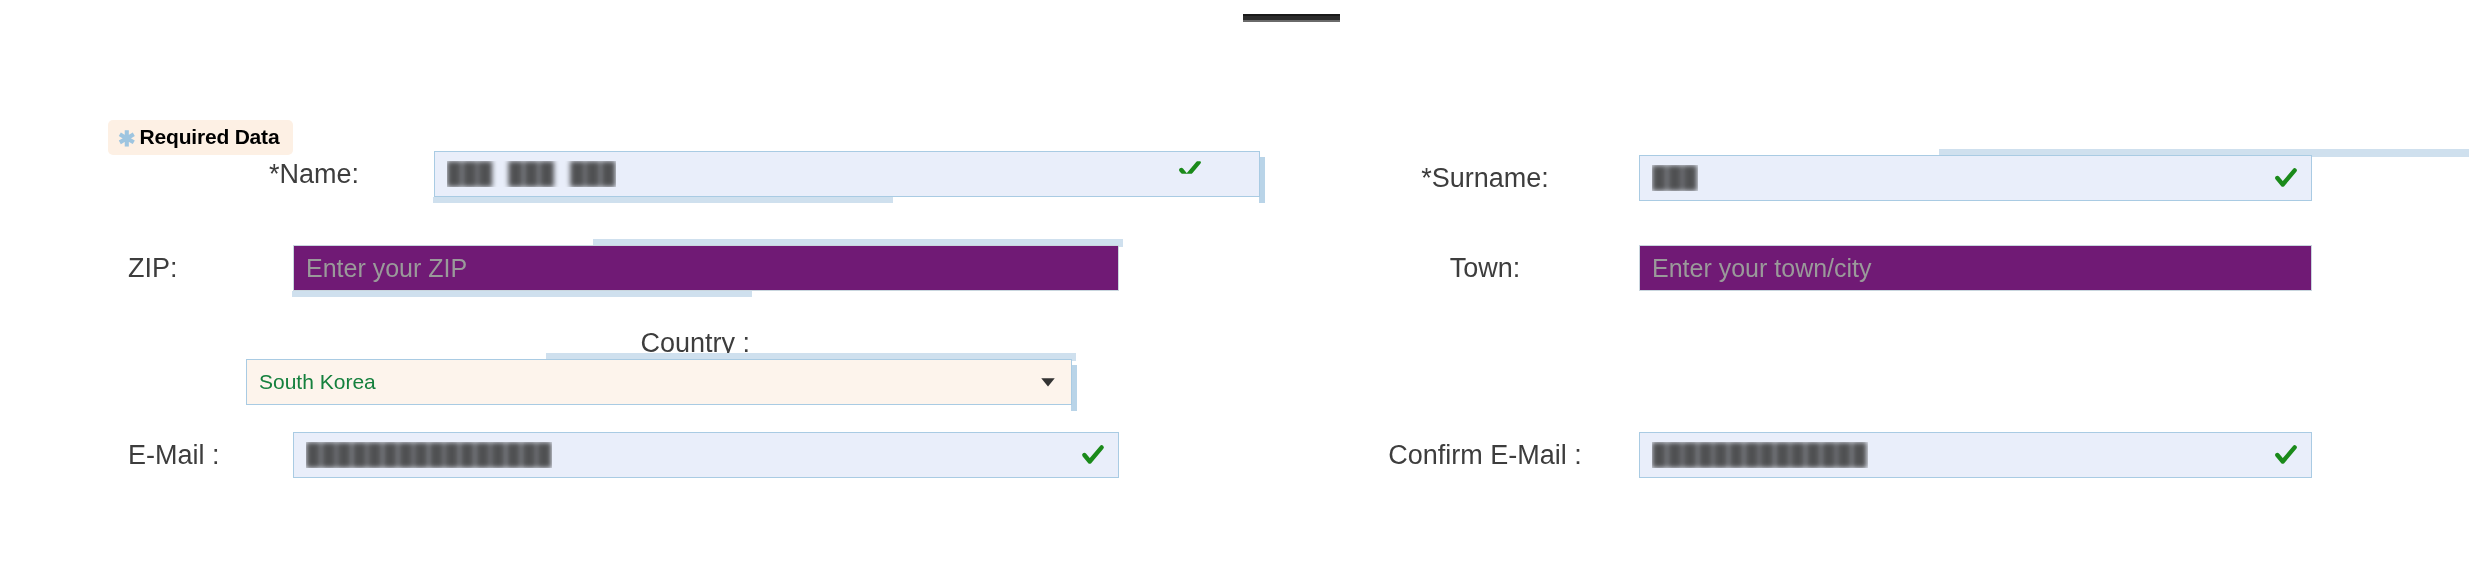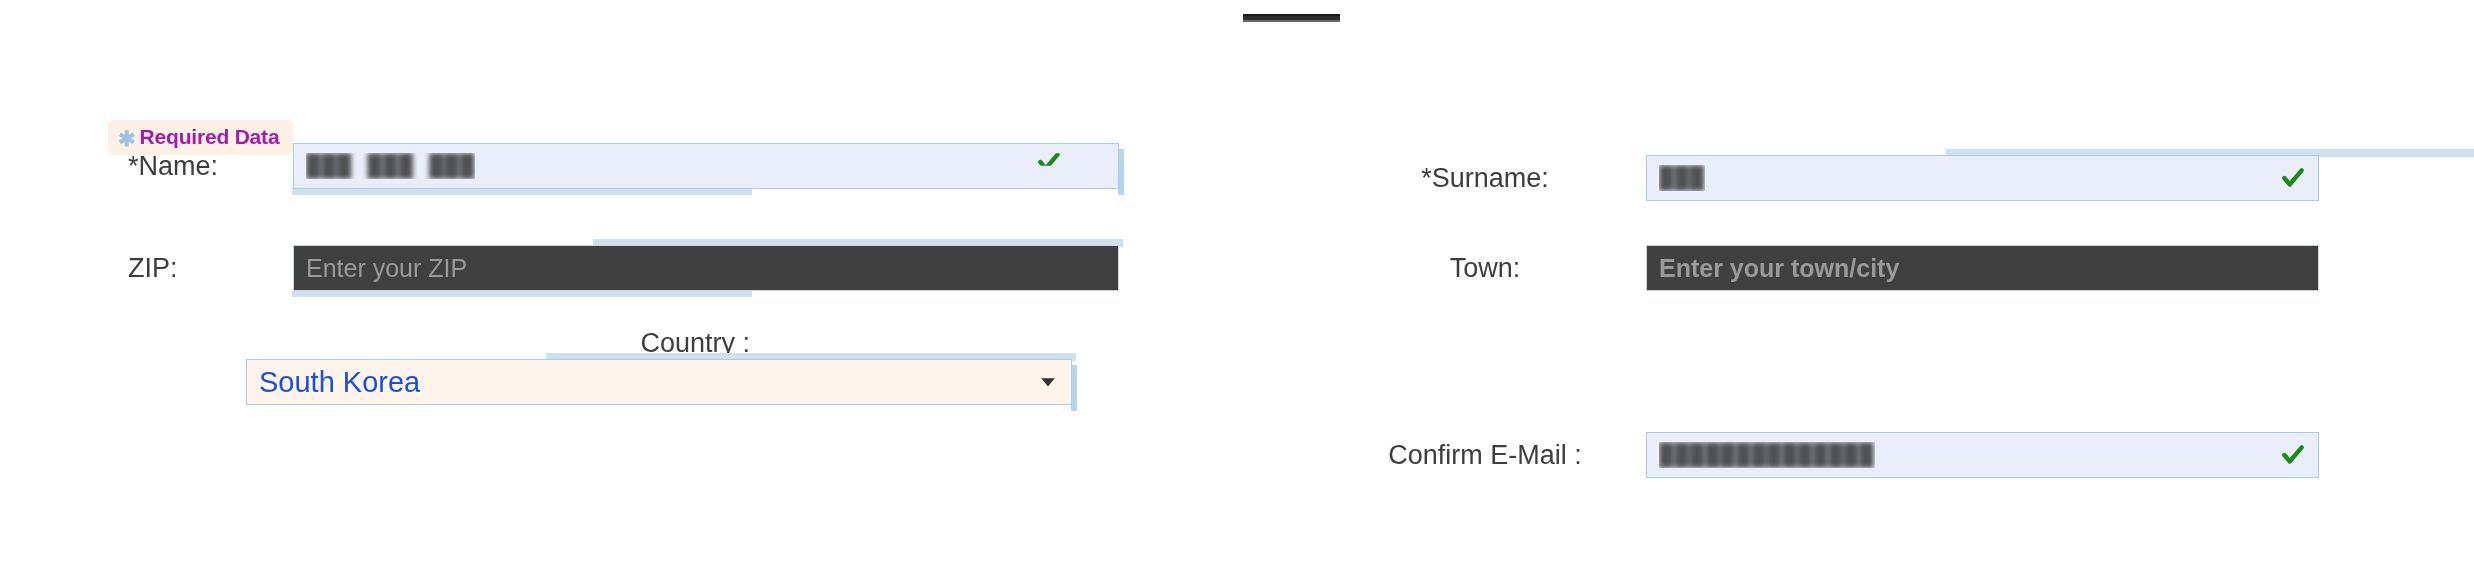--- a/index.html
+++ b/index.html
@@ -47,21 +47,21 @@
   }
   .required-badge .asterisk {
     color: #9ec5e0;
     font-size: 21px;
     font-weight: bold;
     line-height: 1;
     position: relative;
     top: 1px;
   }
   .required-badge .badge-text {
-    color: #a21caf;
+    color: #000000;
     font-size: 21px;
     font-weight: bold;
     letter-spacing: -0.2px;
   }
 
   
   .form-row {
     position: absolute;
     height: 60px;
     display: flex;
@@ -87,37 +87,37 @@
     text-align: center;
     padding-left: 20px;
   }
 
   
   .field-wrap {
     position: relative;
     flex: 0 0 auto;
   }
   .col-left  .field-wrap { width: 826px; margin-left: 58px; }
-  .col-right .field-wrap { width: 673px; margin-left: 16px; font-weight: bold;  }
+  .col-right .field-wrap { width: 673px; margin-left: 9px;  }
 
   .input-box {
     position: relative;
     width: 100%;
     height: 46px;
     border: 1px solid #a9cbe3;
     display: flex;
     align-items: center;
     padding: 0 48px 0 12px;
     font-size: 25px;
     color: #333333;
     overflow: hidden;
   }
 
   .input-box.filled   { background: #e9eefa; }
-  .input-box.disabled { background: #404040; border-color: #c9d6de; }
+  .input-box.disabled { background: #701a75; border-color: #c9d6de; }
   .input-box.select   { background: #fdf4ec; }
 
   
   .ghost {
     position: absolute;
     pointer-events: none;
   }
   .ghost-a {
     left: 300px; top: -6px; width: 530px; height: 8px;
     background: #cfe0ee;
@@ -145,22 +145,22 @@
     opacity: 0.82;
     overflow: hidden;
     white-space: nowrap;
     line-height: 26px;
     color: #2e2e2e;
     font-size: 24px;
     letter-spacing: 1px;
     font-family: "Liberation Mono", monospace;
   }
   .value-visible {
-    color: #1d4ed8;
-    font-size: 29px;
+    color: #15803d;
+    font-size: 21px;
     white-space: nowrap;
   }
   .value-row {
     display: flex;
     align-items: center;
     gap: 0px;
     overflow: hidden;
   }
 
   
@@ -204,21 +204,21 @@
 
 <div id="page">
 
   <div class="top-bar"></div>
 
   <div class="required-badge">
     <span class="asterisk">✱</span>
     <span class="badge-text">Required Data</span>
   </div>
 
-  <div class="form-row col-left" style="top:136px;">
+  <div class="form-row col-left" style="top:144px;justify-content:flex-end;">
     <span class="field-label">*Name:</span>
     <div class="field-wrap">
       <div class="ghost ghost-b"></div>
       <div class="ghost ghost-c"></div>
       <div class="input-box filled">
         <span class="value-row">
           <span class="redacted">███ ███ ███</span>
         </span>
         <span class="check-icon clipped">
           <svg viewBox="0 0 24 24" width="26" height="26" fill="none" stroke="currentColor" stroke-width="4" stroke-linecap="round" stroke-linejoin="round">
@@ -278,20 +278,35 @@
             <polygon points="3,7 21,7 12,18"></polygon>
           </svg>
         </span>
       </div>
     </div>
   </div>
 
   <div class="form-row col-right" style="top:328px;">
   </div>
 
+  <div class="form-row col-left" style="top:425px;">
+    <span class="field-label">E-Mail :</span>
+    <div class="field-wrap">
+      <div class="input-box filled">
+        <span class="value-row">
+          <span class="redacted">████████████████</span>
+        </span>
+        <span class="check-icon">
+          <svg viewBox="0 0 24 24" width="26" height="26" fill="none" stroke="currentColor" stroke-width="4" stroke-linecap="round" stroke-linejoin="round">
+            <polyline points="4,12 9,18 20,5"></polyline>
+          </svg>
+        </span>
+      </div>
+    </div>
+  </div>
 
   <div class="form-row col-right" style="top:425px;">
     <span class="field-label">Confirm E-Mail :</span>
     <div class="field-wrap">
       <div class="input-box filled">
         <span class="value-row">
           <span class="redacted">██████████████</span>
         </span>
         <span class="check-icon">
           <svg viewBox="0 0 24 24" width="26" height="26" fill="none" stroke="currentColor" stroke-width="4" stroke-linecap="round" stroke-linejoin="round">

